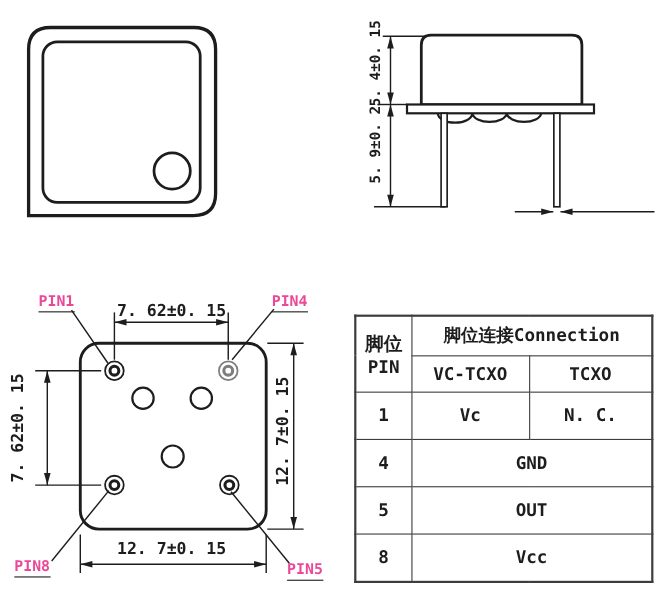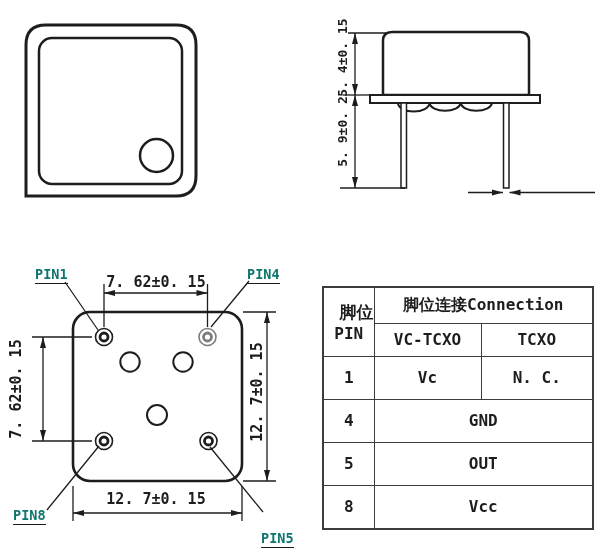--- a/index.html
+++ b/index.html
@@ -6,21 +6,21 @@
   .canvas{position:relative;width:600px;height:556px;background:#ffffff;overflow:hidden;
           font-family:"DejaVu Sans Mono","DejaVu Sans",monospace;color:#1d1d1d;}
   svg{position:absolute;overflow:visible;}
   .ln{stroke:#1d1d1d;fill:none;}
   .lnw{stroke:#1d1d1d;fill:#ffffff;}
   .dim{stroke:#1d1d1d;stroke-width:1.3;fill:none;}
   .txt{position:absolute;font:bold 15px "DejaVu Sans Mono",monospace;color:#1d1d1d;
        white-space:nowrap;text-align:center;}
   .txt-sm{font-size:13px;}
   .rot{transform:rotate(-90deg);transform-origin:center center;}
-  .pinlabel{position:absolute;font:bold 13.5px "DejaVu Sans Mono",monospace;color:#0f766e;
+  .pinlabel{position:absolute;font:bold 13.5px "DejaVu Sans Mono",monospace;color:#ec4899;
             border-bottom:1.6px solid #1d1d1d;padding-bottom:1px;white-space:nowrap;}
   table.pin-table{position:absolute;left:322px;top:286px;width:270px;border-collapse:collapse;
             table-layout:fixed;background:#fff;}
   table.pin-table td{border:1.6px solid #3c3c3c;text-align:center;vertical-align:middle;
             font:bold 16px "DejaVu Sans Mono","DejaVu Sans",monospace;color:#1d1d1d;padding:0;}
   table.pin-table{border:2px solid #3c3c3c;}
   td.hdr{font-size:17px;}
 </style>
 </head>
 <body>
@@ -104,37 +104,37 @@
       <line class="dim" x1="262" y1="49" x2="262" y2="218" marker-start="url(#ahB)" marker-end="url(#ahB)"></line>
       <line class="dim" x1="68" y1="223" x2="68" y2="258"></line>
       <line class="dim" x1="237" y1="223" x2="237" y2="258"></line>
       <line class="dim" x1="68" y1="250" x2="237" y2="250" marker-start="url(#ahB)" marker-end="url(#ahB)"></line>
     </g>
   </svg>
 
   <div class="pinlabel" style="left:35px;top:266px;">PIN1</div>
   <div class="pinlabel" style="left:247px;top:266px;">PIN4</div>
   <div class="pinlabel" style="left:13px;top:507px;text-align:right;">PIN8</div>
-  <div class="pinlabel" style="left:261px;top:530px;">PIN5</div>
+  <div class="pinlabel" style="left:261px;top:510px;">PIN5</div>
 
   <div class="txt" style="left:101px;top:273px;width:110px;">7. 62±0. 15</div>
   <div class="txt rot" style="left:-39px;top:380px;width:110px;">7. 62±0. 15</div>
   <div class="txt rot" style="left:202px;top:383px;width:110px;">12. 7±0. 15</div>
   <div class="txt" style="left:101px;top:490px;width:110px;">12. 7±0. 15</div>
 
   <table class="pin-table">
     <colgroup>
         <col style="width:51px">
         <col style="width:107px">
         <col style="width:112px">
       </colgroup>
     <tbody>
         <tr style="height:36px;">
       <td rowspan="2">
-        <div class="hdr" style="font-size:17px;text-align:right;">脚位</div>
+        <div class="hdr" style="font-size:17px;">脚位</div>
         <div>PIN</div>
       </td>
       <td colspan="2" class="hdr">脚位连接Connection</td>
     </tr>
     <tr style="height:33px;">
       <td>VC-TCXO</td>
       <td>TCXO</td>
     </tr>
     <tr style="height:43px;">
       <td>1</td>

